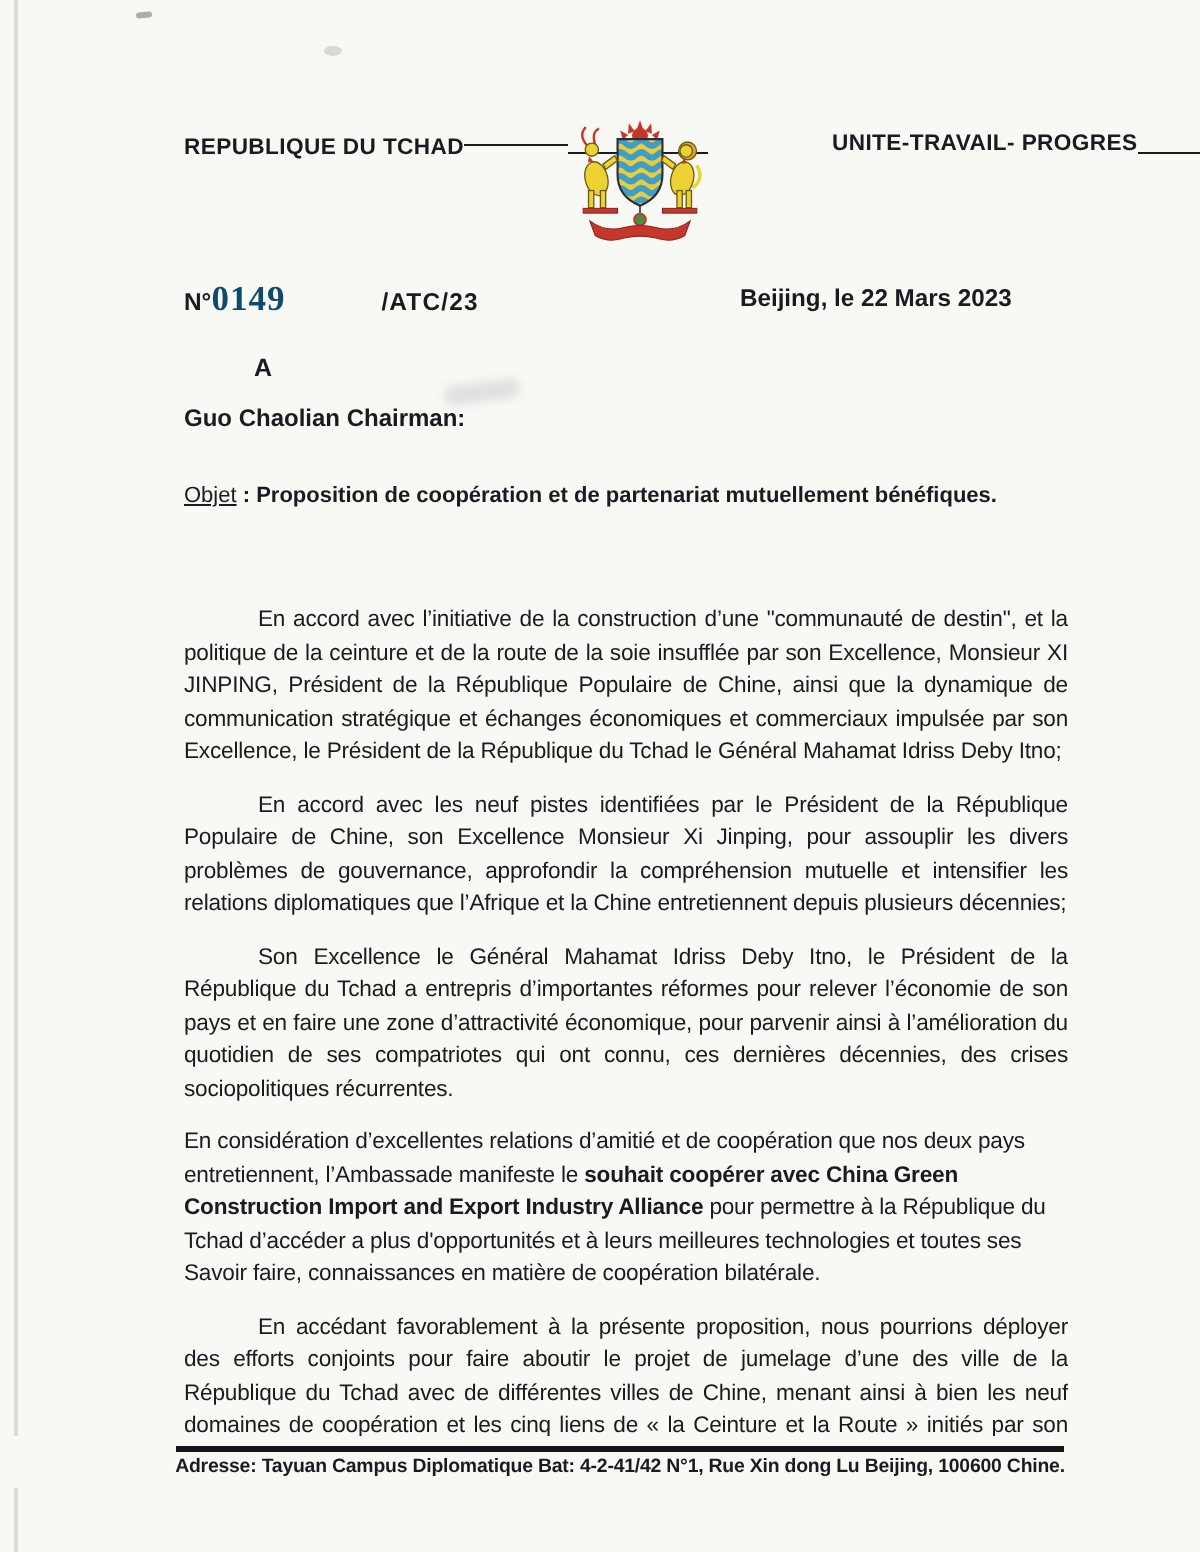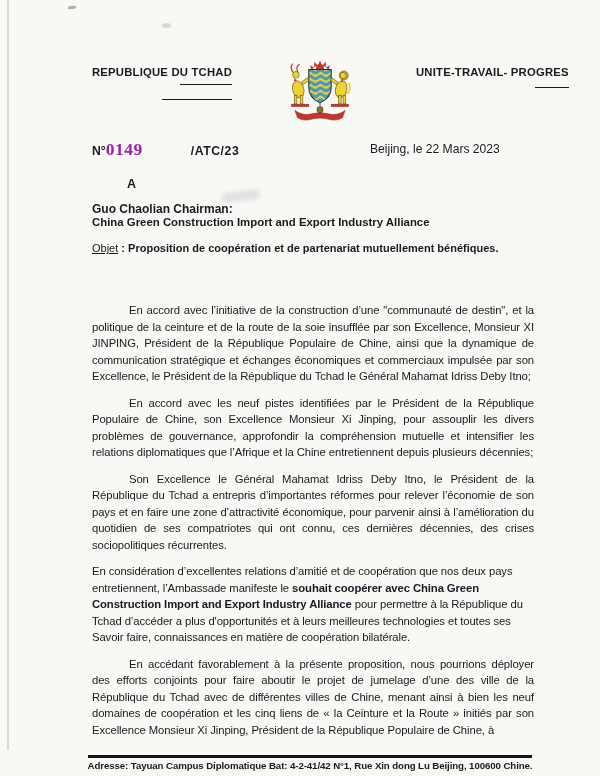--- a/index.html
+++ b/index.html
@@ -9,34 +9,34 @@
     background-color:#f8f8f5;
     font-family:"Liberation Sans",sans-serif;color:#1a1a21;
   }
   .scan-edge{position:absolute;left:7px;top:0;bottom:0;width:2px;background:#d3d3cd;opacity:.8;}
   .speck1{position:absolute;left:68px;top:6px;width:8px;height:3px;background:#6f6f6f;opacity:.55;border-radius:2px;transform:rotate(-6deg);}
   .speck2{position:absolute;left:162px;top:23px;width:9px;height:5px;background:#a8a8a4;opacity:.4;border-radius:50%;}
   .smudge{position:absolute;left:222px;top:191px;width:38px;height:10px;background:#b4b4bc;opacity:.33;filter:blur(2px);transform:rotate(-7deg);border-radius:4px;}
 
   
   .h-title{font-weight:700;font-size:11.3px;letter-spacing:.2px;white-space:nowrap;}
-  .h-block{position:absolute;display:flex;flex-direction:column;align-items:flex-end;}
+  .h-block{position:absolute;display:flex;flex-direction:row;align-items:center;}
   .h-left{left:92px;top:66px;}
   .h-right{left:370px;top:66px;margin-left:46px;}
   .h-rule{height:0;border-top:1.7px solid #1a1a21;}
   .rule-republic{width:52px;margin:6px 0 8px 0;}
   .rule-embassy{width:70px;margin:6px 0 0 0;}
   .rule-motto{width:34px;margin:9px 0 0 0;}
   .arms{position:absolute;left:287px;top:58px;width:66px;height:64px;}
 
   
   .ref{position:absolute;left:92px;top:139px;font-weight:700;font-size:12.2px;white-space:nowrap;}
-  .ref-num{font-family:"Liberation Serif",serif;font-size:17.5px;font-weight:700;color:#a21caf;letter-spacing:.5px;}
+  .ref-num{font-family:"Liberation Serif",serif;font-size:17.5px;font-weight:700;color:#0c4a6e;letter-spacing:.5px;}
   .ref-suffix{letter-spacing:.6px;margin-left:48px;}
-  .dateline{position:absolute;left:370px;top:142px;font-weight:400;font-size:12.1px;white-space:nowrap;}
+  .dateline{position:absolute;left:370px;top:142px;font-weight:700;font-size:12.1px;white-space:nowrap;}
 
   
   .salutation{position:absolute;left:127px;top:177px;font-weight:700;font-size:12.5px;}
   .addr-name{position:absolute;left:92px;top:202px;font-weight:700;font-size:12px;}
   .addr-org{position:absolute;left:92px;top:216px;font-weight:700;font-size:11.4px;}
 
   
   .subject{position:absolute;left:92px;top:240px;width:428px;font-size:11px;line-height:16px;}
   .subject-label{font-weight:400;text-decoration:underline;}
   .subject-text{font-weight:700;}
@@ -44,21 +44,21 @@
   
   .body-text{position:absolute;left:92px;top:302px;width:442px;max-height:455px;overflow:hidden;
     font-size:11.3px;line-height:16.5px;letter-spacing:-0.1px;}
   .para{margin:0 0 10px 0;}
   .align-justify{text-align:justify;text-justify:inter-word;}
   .align-left{text-align:left;}
   .indent{text-indent:37px;}
   .seg-bold{font-weight:700;}
 
   
-  .footer{position:absolute;left:0;top:750px;width:600px;height:26px;background:#f8f8f5;}
+  .footer{position:absolute;left:0;top:718px;width:600px;height:26px;background:#f8f8f5;}
   .footer-rule{margin:5px 0 0 88px;width:444px;height:3px;background:#15151c;}
   .footer-address{margin:2px 0 0 78px;width:464px;text-align:center;font-weight:700;font-size:9.7px;letter-spacing:-0.1px;white-space:nowrap;}
 </style>
 </head>
 <body>
 
 <div class="page">
   <div class="scan-edge"></div>
   <div class="speck1"></div>
   <div class="speck2"></div>
@@ -135,21 +135,20 @@
   <div class="h-block h-right">
     <div class="h-title">UNITE-TRAVAIL- PROGRES</div>
     <div class="h-rule rule-motto"></div>
   </div>
 
   <div class="ref"><span>N°</span><span class="ref-num">0149</span><span class="ref-suffix">/ATC/23</span></div>
   <div class="dateline">Beijing, le 22 Mars 2023</div>
 
   <div class="salutation">A</div>
   <div class="addr-name">Guo Chaolian Chairman:</div>
-  <div class="addr-org">China Green Construction Import and Export Industry Alliance</div>
 
   <div class="subject"><span class="subject-label">Objet</span><span class="subject-text"> : </span><span class="subject-text">Proposition de coopération et de partenariat mutuellement bénéfiques.</span></div>
 
   <div class="body-text">
       <p class="para align-justify indent"><span>En accord avec l’initiative de la construction d’une "communauté de destin", et la politique de la ceinture et de la route de la soie insufflée par son Excellence, Monsieur XI JINPING, Président de la République Populaire de Chine, ainsi que la dynamique de communication stratégique et échanges économiques et commerciaux impulsée par son Excellence, le Président de la République du Tchad le Général Mahamat Idriss Deby Itno;</span></p>
       <p class="para align-justify indent"><span>En accord avec les neuf pistes identifiées par le Président de la République Populaire de Chine, son Excellence Monsieur Xi Jinping, pour assouplir les divers problèmes de gouvernance, approfondir la compréhension mutuelle et intensifier les relations diplomatiques que l’Afrique et la Chine entretiennent depuis plusieurs décennies;</span></p>
       <p class="para align-justify indent"><span>Son Excellence le Général Mahamat Idriss Deby Itno, le Président de la République du Tchad a entrepris d’importantes réformes pour relever l’économie de son pays et en faire une zone d’attractivité économique, pour parvenir ainsi à l’amélioration du quotidien de ses compatriotes qui ont connu, ces dernières décennies, des crises sociopolitiques récurrentes.</span></p>
       <p class="para align-left"><span>En considération d’excellentes relations d’amitié et de coopération que nos deux pays entretiennent, l’Ambassade manifeste le </span><span class="seg-bold">souhait coopérer avec  China Green Construction Import and Export Industry Alliance</span><span> pour permettre à la République du Tchad d’accéder a plus d'opportunités et à leurs meilleures technologies et toutes ses Savoir faire, connaissances en matière de coopération bilatérale.</span></p>
       <p class="para align-justify indent"><span>En accédant favorablement à la présente proposition, nous pourrions déployer des efforts conjoints pour faire aboutir le projet de jumelage d’une des ville de la République du Tchad avec de différentes villes de Chine, menant ainsi à bien les neuf domaines de coopération et les cinq liens de « la Ceinture et la Route » initiés par son Excellence Monsieur Xi Jinping, Président de la République Populaire de Chine, à</span></p>
     </div>

